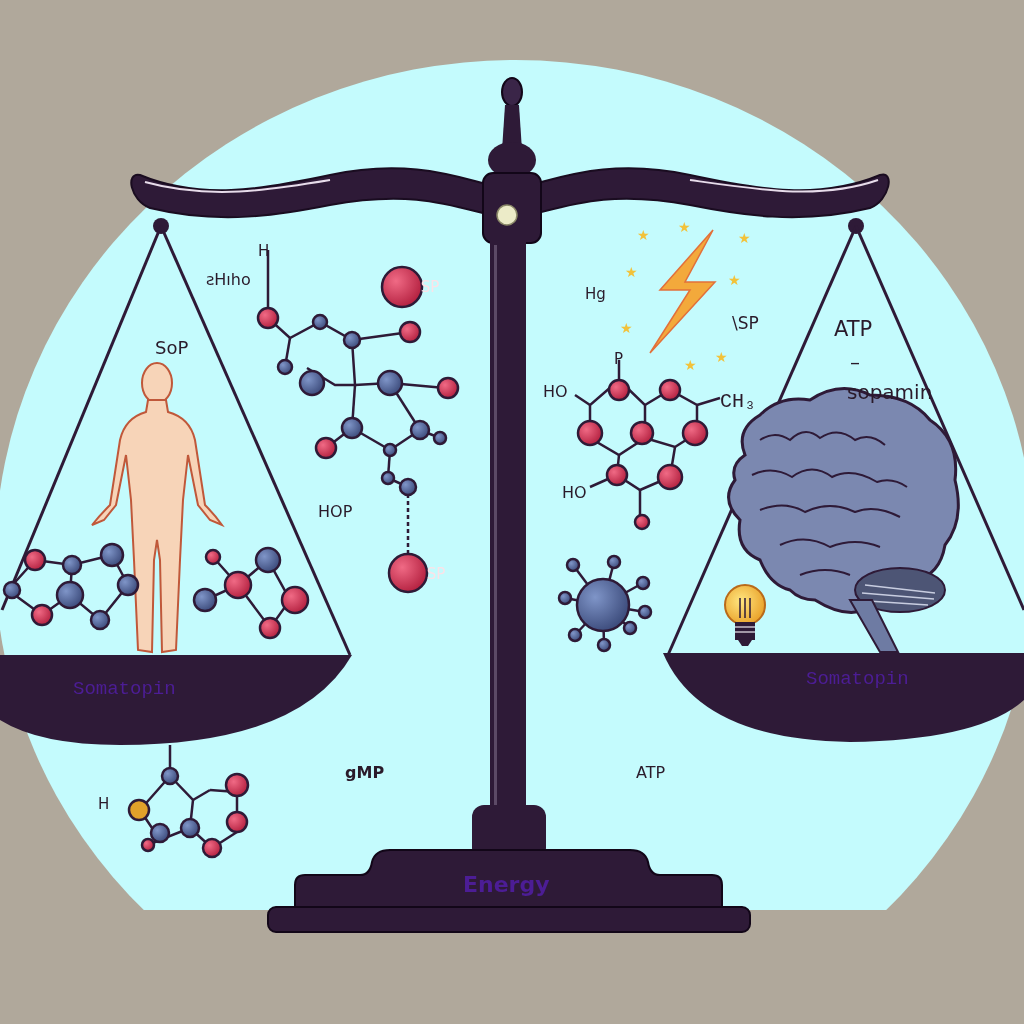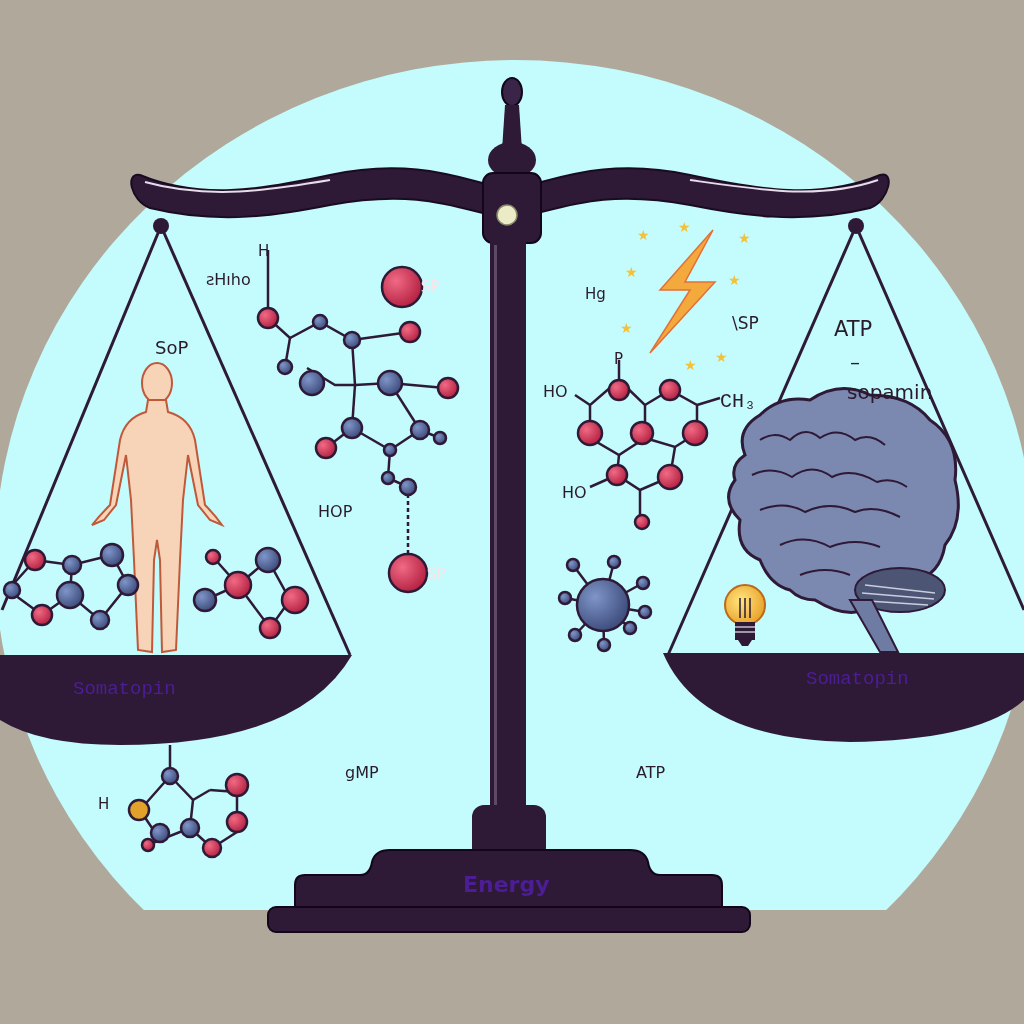--- a/index.html
+++ b/index.html
@@ -232,15 +232,15 @@
 <span class="sp-lbl" style="left:385px;top:278px;width:34px;">SP</span>
 <span class="lbl" style="left:318px;top:502px;font-size:16px;">HOP</span>
 <span class="sp-lbl" style="left:391px;top:565px;width:34px;">SP</span>
 <span class="lbl" style="left:585px;top:285px;font-size:15px;">Hg</span>
 <span class="lbl" style="left:732px;top:313px;font-size:17px;text-align:right;">\SP</span>
 <span class="lbl" style="left:614px;top:350px;font-size:15px;">P</span>
 <span class="lbl" style="left:543px;top:382px;font-size:16px;">HO</span>
 <span class="lbl" style="left:720px;top:390px;font-size:20px;font-family:Liberation Mono, monospace;">CH₃</span>
 <span class="lbl" style="left:562px;top:483px;font-size:16px;">HO</span>
 <span class="lbl" style="left:98px;top:795px;font-size:15px;">H</span>
-<span class="lbl" style="left:345px;top:763px;font-size:16px;">gMP</span>
+<span class="lbl" style="left:345px;top:763px;font-size:16px;font-weight:bold;">gMP</span>
 <span class="lbl" style="left:636px;top:763px;font-size:16px;">ATP</span>
 </div>
 
 </body></html>

